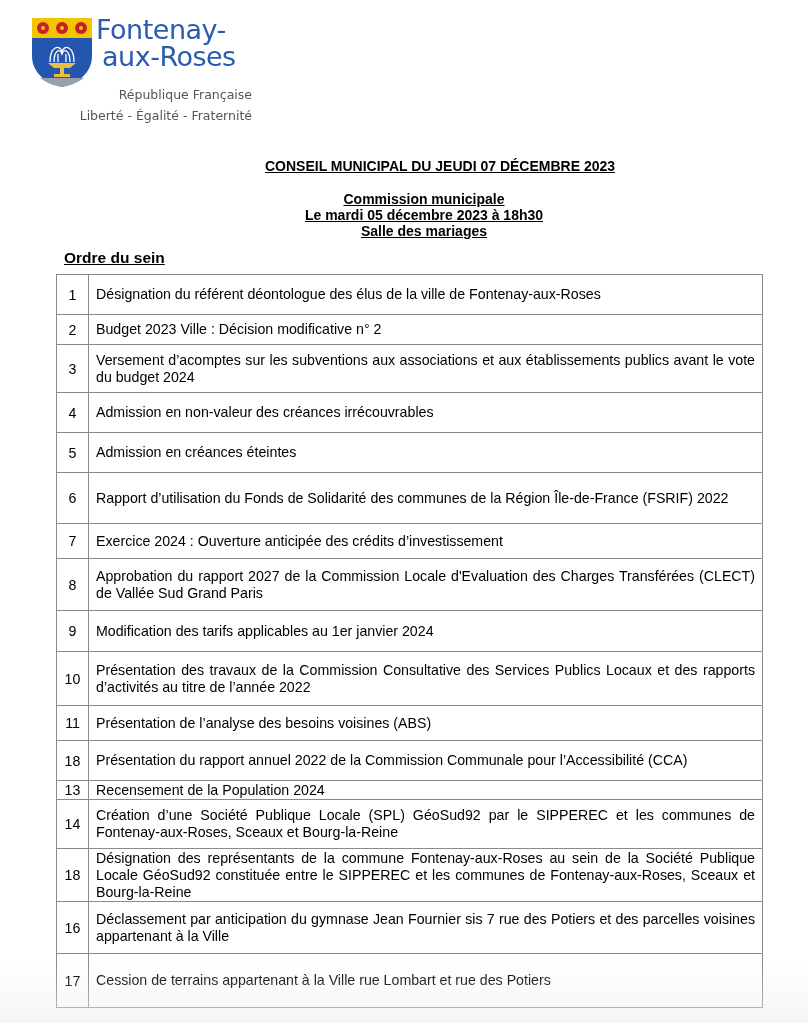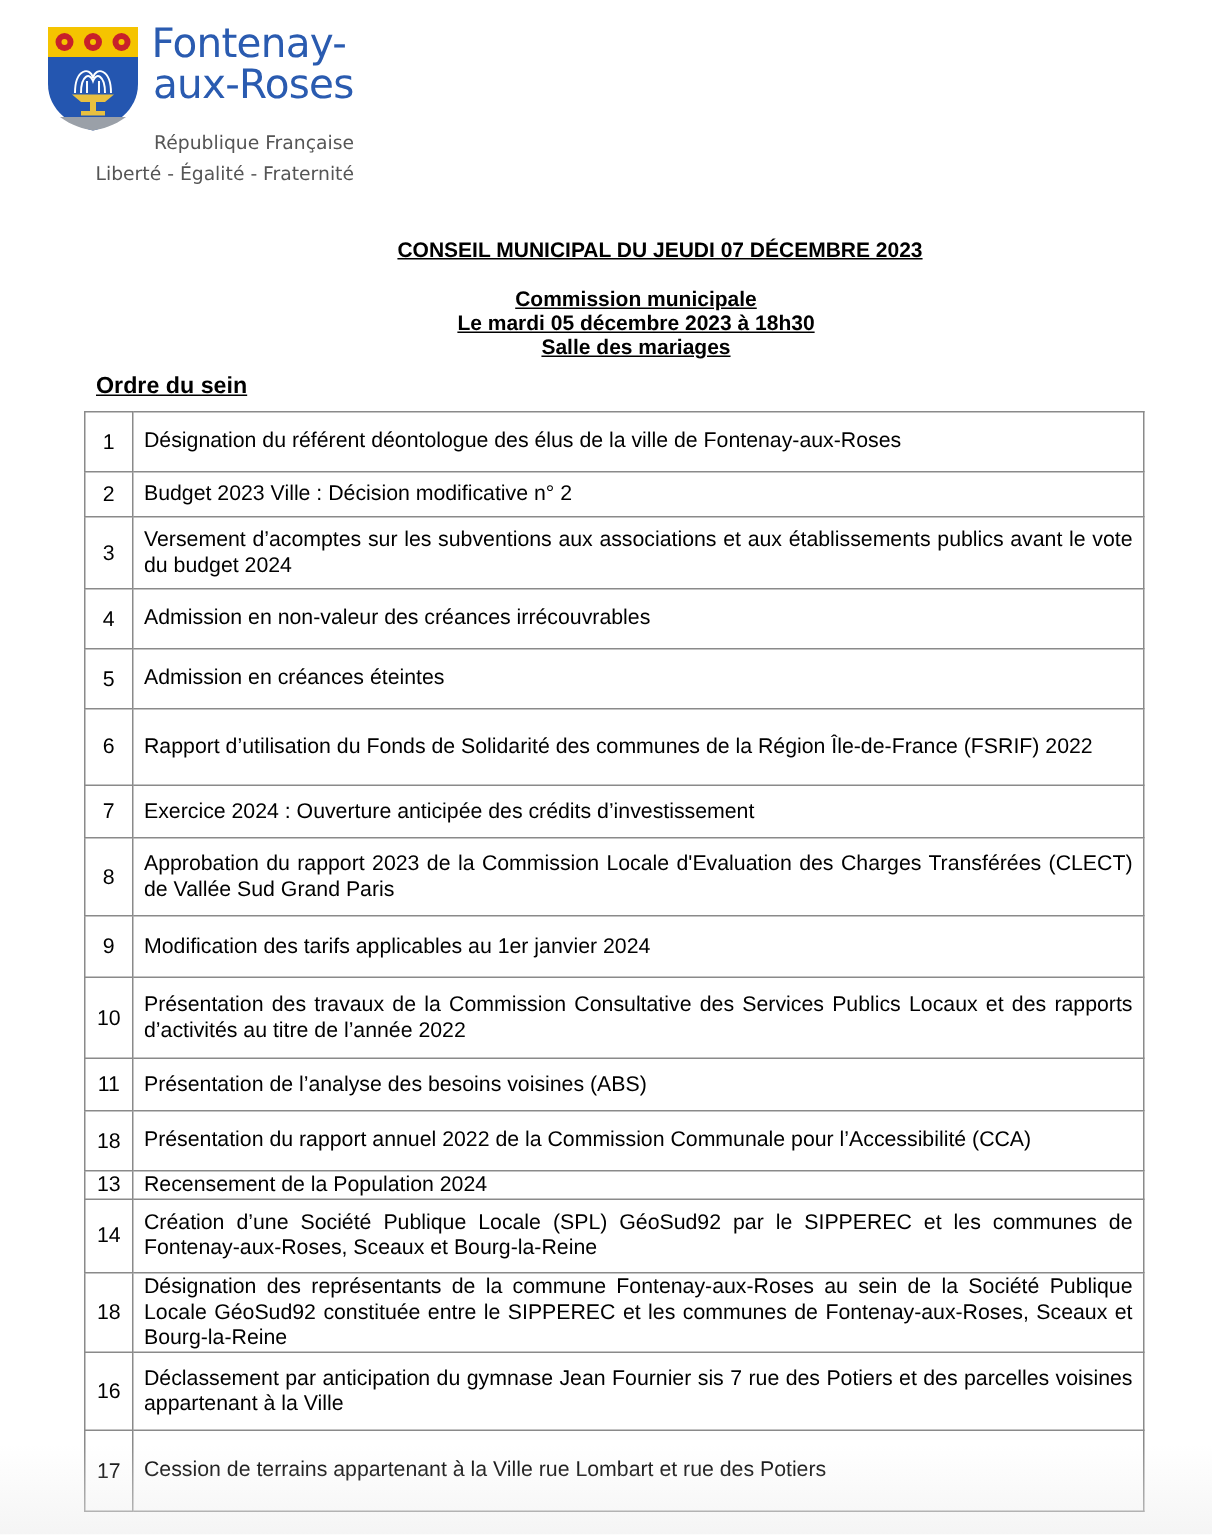--- a/index.html
+++ b/index.html
@@ -1,21 +1,21 @@
 <!DOCTYPE html>
 <html><head>
 <meta charset="utf-8">
 <style>
   html, body { margin: 0; padding: 0; background: #ffffff; }
   body { width: 808px; height: 1023px; position: relative; overflow: hidden; font-family: "Liberation Sans", sans-serif; color: #000; }
   .logo { position: absolute; left: 30px; top: 16px; width: 220px; height: 110px; }
   .shield { position: absolute; left: 0; top: 0; width: 64px; height: 72px; }
-  .brand { position: absolute; left: 66px; top: 0px; color: #2a5bb0; font-family: "DejaVu Sans", sans-serif; font-size: 27px; line-height: 27px; letter-spacing: -0.5px; text-align: center; }
+  .brand { position: absolute; left: 66px; top: 0px; color: #2a5bb0; font-family: "DejaVu Sans", sans-serif; font-size: 27px; line-height: 27px; letter-spacing: -0.5px; }
   .brand .l2 { display: block; margin-left: 6px; }
-  .rf { position: absolute; left: 0; top: 68px; width: 206px; text-align: right; color: #555; font-family: "DejaVu Sans", sans-serif; font-size: 12.5px; line-height: 21px; }
+  .rf { position: absolute; left: 16px; top: 68px; width: 206px; text-align: right; color: #555; font-family: "DejaVu Sans", sans-serif; font-size: 12.5px; line-height: 21px; }
   .title { position: absolute; left: 0; width: 808px; top: 158px; text-align: center; font-weight: bold; font-size: 14px; text-decoration: underline; padding-left: 36px; }
   .sub { position: absolute; left: 0; width: 848px; top: 191px; text-align: center; font-weight: bold; font-size: 14px; line-height: 16px; }
   .sub div { text-decoration: underline; }
   .odj { position: absolute; left: 64px; top: 249px; font-weight: bold; font-size: 15.5px; text-decoration: underline; }
   table { position: absolute; left: 56px; top: 274px; width: 707px; border-collapse: collapse; font-size: 14.2px; }
   td { border: 1.5px solid #8a8a8a; vertical-align: middle; padding: 0; }
   td.num { width: 31px; text-align: center; }
   td.txt { padding: 0 7px 0 7px; text-align: justify; line-height: 17px; }
   .fade { position: absolute; left: 0; bottom: 0; width: 808px; height: 60px; background: linear-gradient(to bottom, rgba(240,240,240,0), rgba(236,236,236,0.55)); pointer-events: none; }
 </style>
@@ -90,21 +90,21 @@
       <tr style="height: 51px;">
         <td class="num">6</td>
         <td class="txt">Rapport d’utilisation du Fonds de Solidarité des communes de la Région Île-de-France (FSRIF) 2022</td>
       </tr>
       <tr style="height: 35px;">
         <td class="num">7</td>
         <td class="txt">Exercice 2024 : Ouverture anticipée des crédits d’investissement</td>
       </tr>
       <tr style="height: 52px;">
         <td class="num">8</td>
-        <td class="txt">Approbation du rapport 2023 de la Commission Locale d'Evaluation des Charges Transférées (CLECT) de Vallée Sud Grand Paris</td>
+        <td class="txt">Approbation du rapport 2027 de la Commission Locale d'Evaluation des Charges Transférées (CLECT) de Vallée Sud Grand Paris</td>
       </tr>
       <tr style="height: 41px;">
         <td class="num">9</td>
         <td class="txt">Modification des tarifs applicables au 1er janvier 2024</td>
       </tr>
       <tr style="height: 54px;">
         <td class="num">10</td>
         <td class="txt">Présentation des travaux de la Commission Consultative des Services Publics Locaux et des rapports d’activités au titre de l’année 2022</td>
       </tr>
       <tr style="height: 35px;">

